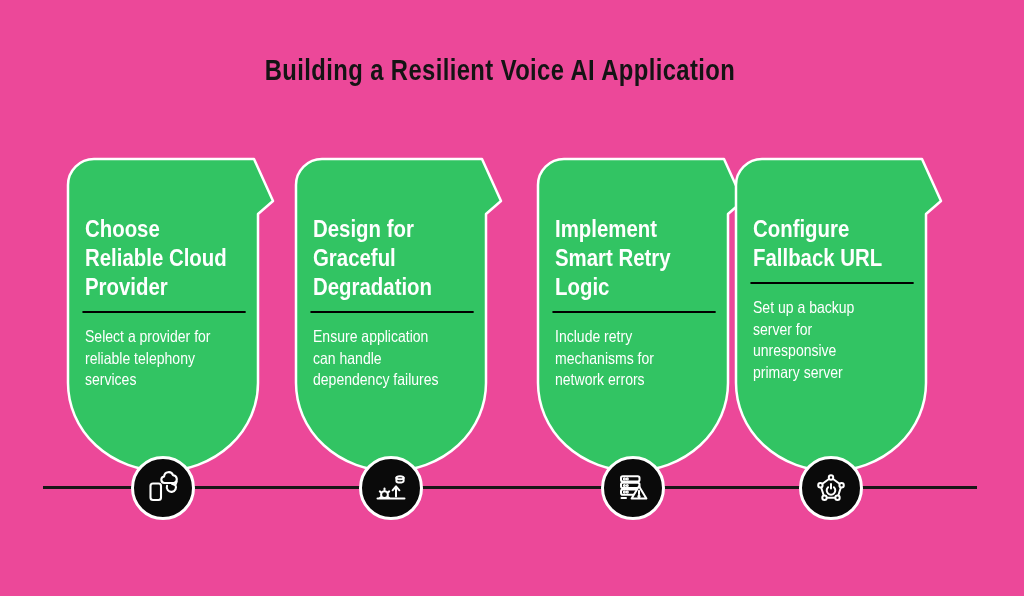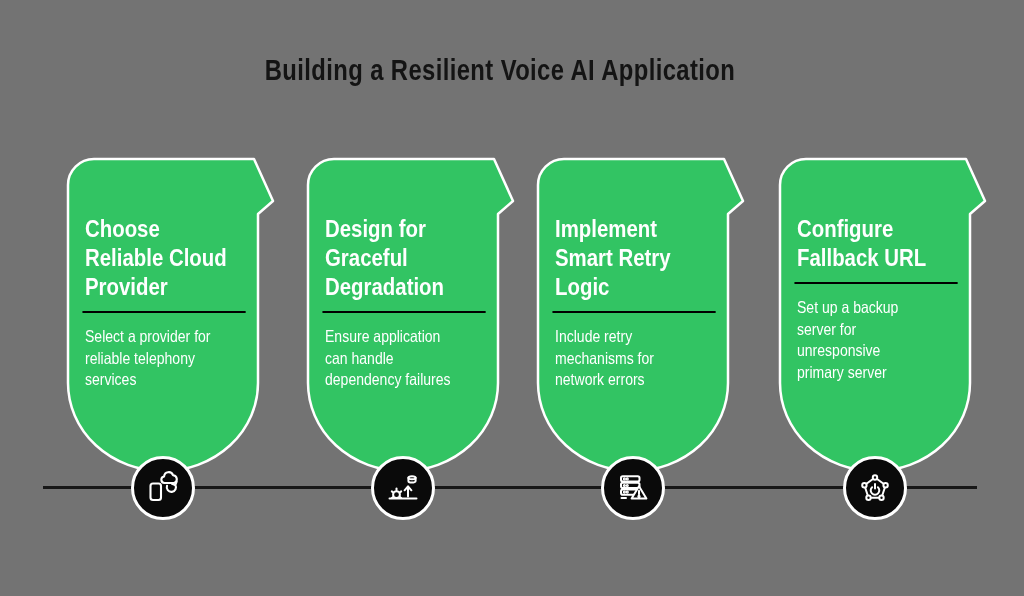--- a/index.html
+++ b/index.html
@@ -5,21 +5,21 @@
   html, body {
     margin: 0;
     padding: 0;
     background: #000000;
     font-family: "Liberation Sans", sans-serif;
   }
   .stage {
     position: relative;
     width: 1024px;
     height: 596px;
-    background: #737373;
+    background: #ec4899;
     overflow: hidden;
   }
   .main-title {
     position: absolute;
     top: 54px;
     left: 0;
     width: 1000px;
     margin: 0;
     text-align: center;
     font-size: 29px;
@@ -39,23 +39,23 @@
     z-index: 0;
   }
   .card {
     position: absolute;
     top: 159px;
     width: 205px;
     height: 312px;
     z-index: 1;
   }
   .card-0 { left: 68px; }
-  .card-1 { left: 308px; }
+  .card-1 { left: 296px; }
   .card-2 { left: 532px; margin-left: 6px; }
-  .card-3 { left: 780px; padding-left: 10px; }
+  .card-3 { left: 736px; padding-left: 10px; }
   .card-shape {
     position: absolute;
     left: 0;
     top: 0;
     overflow: visible;
   }
   .card-content {
     position: absolute;
     left: 17px;
     top: 55px;

